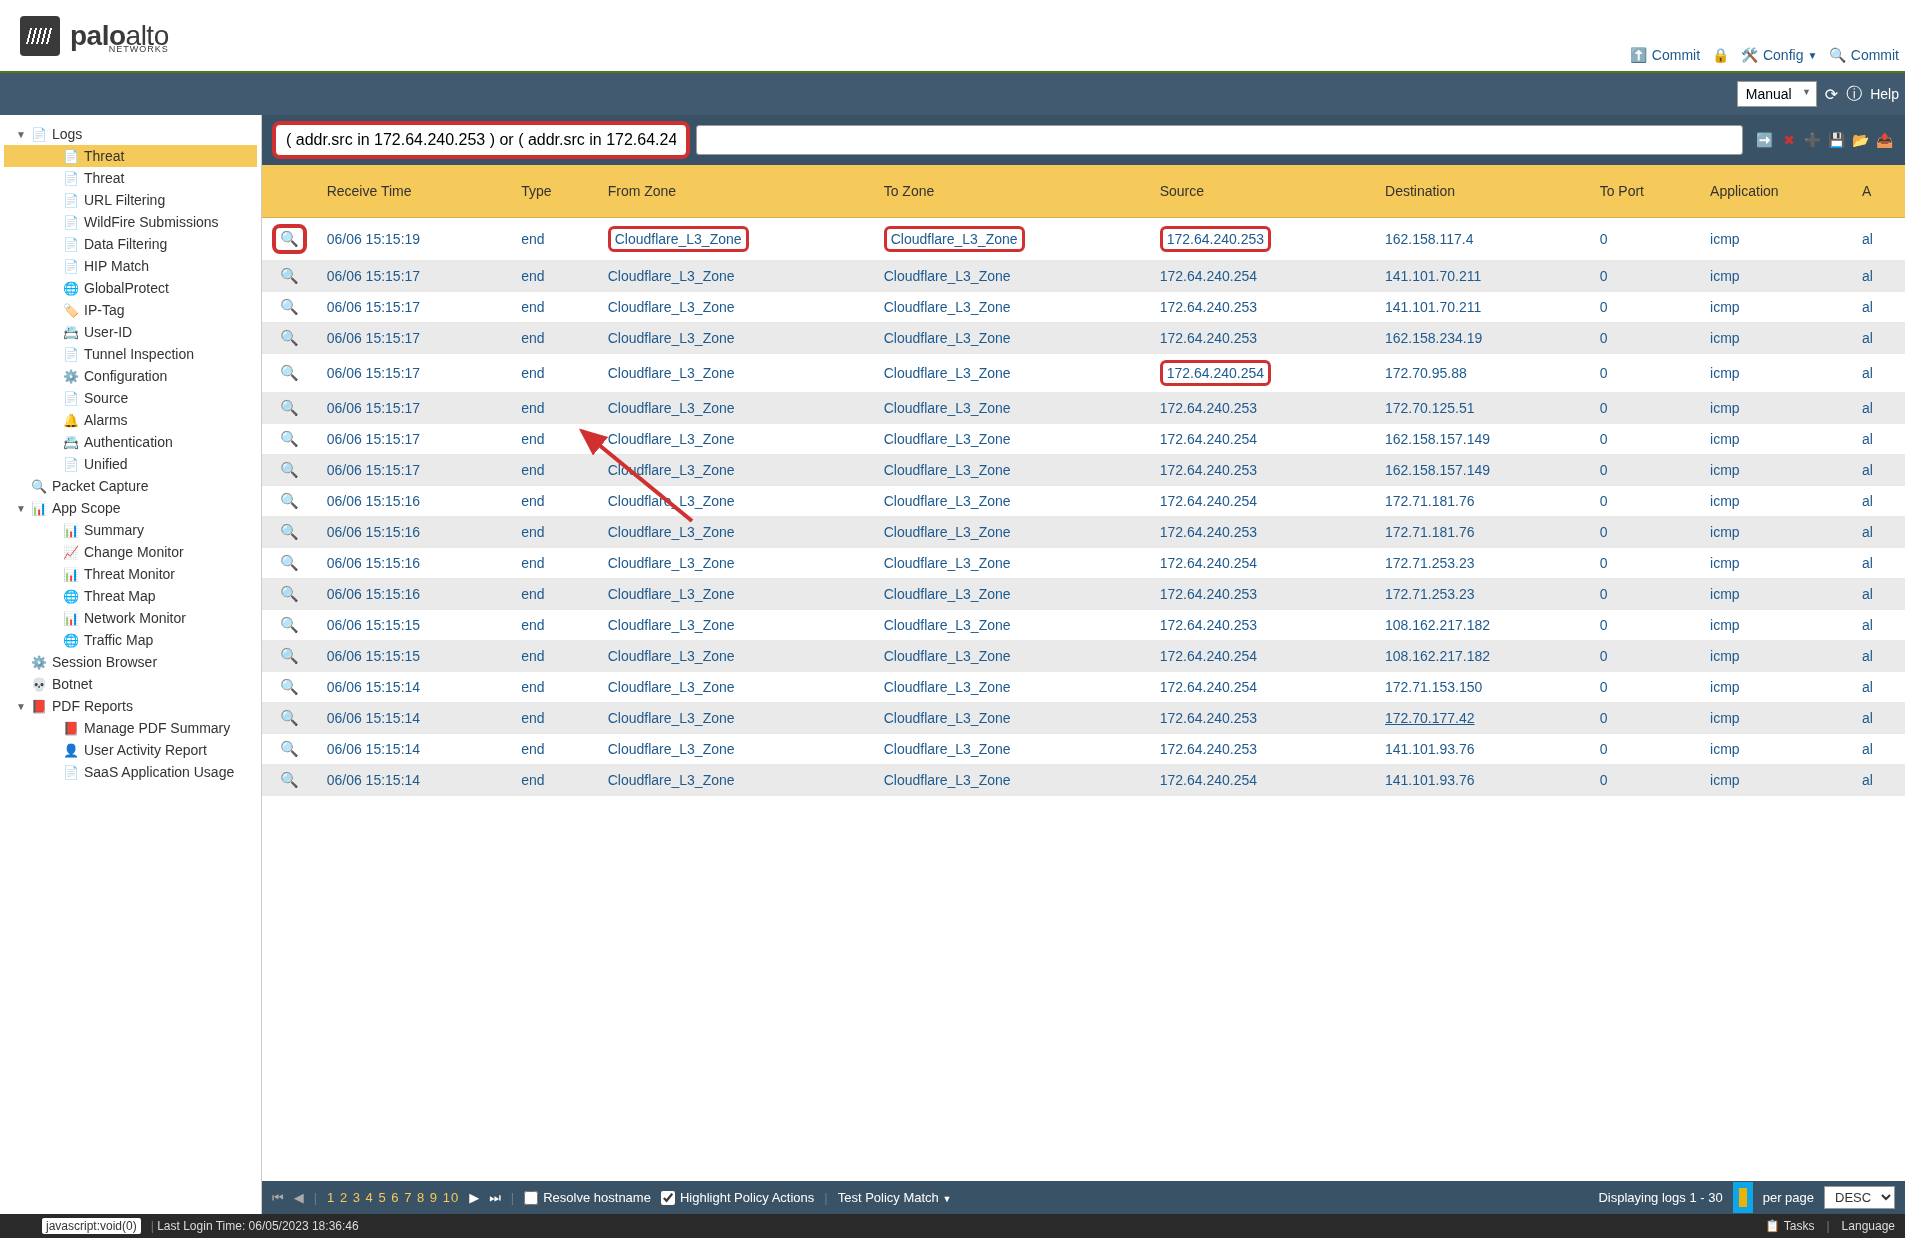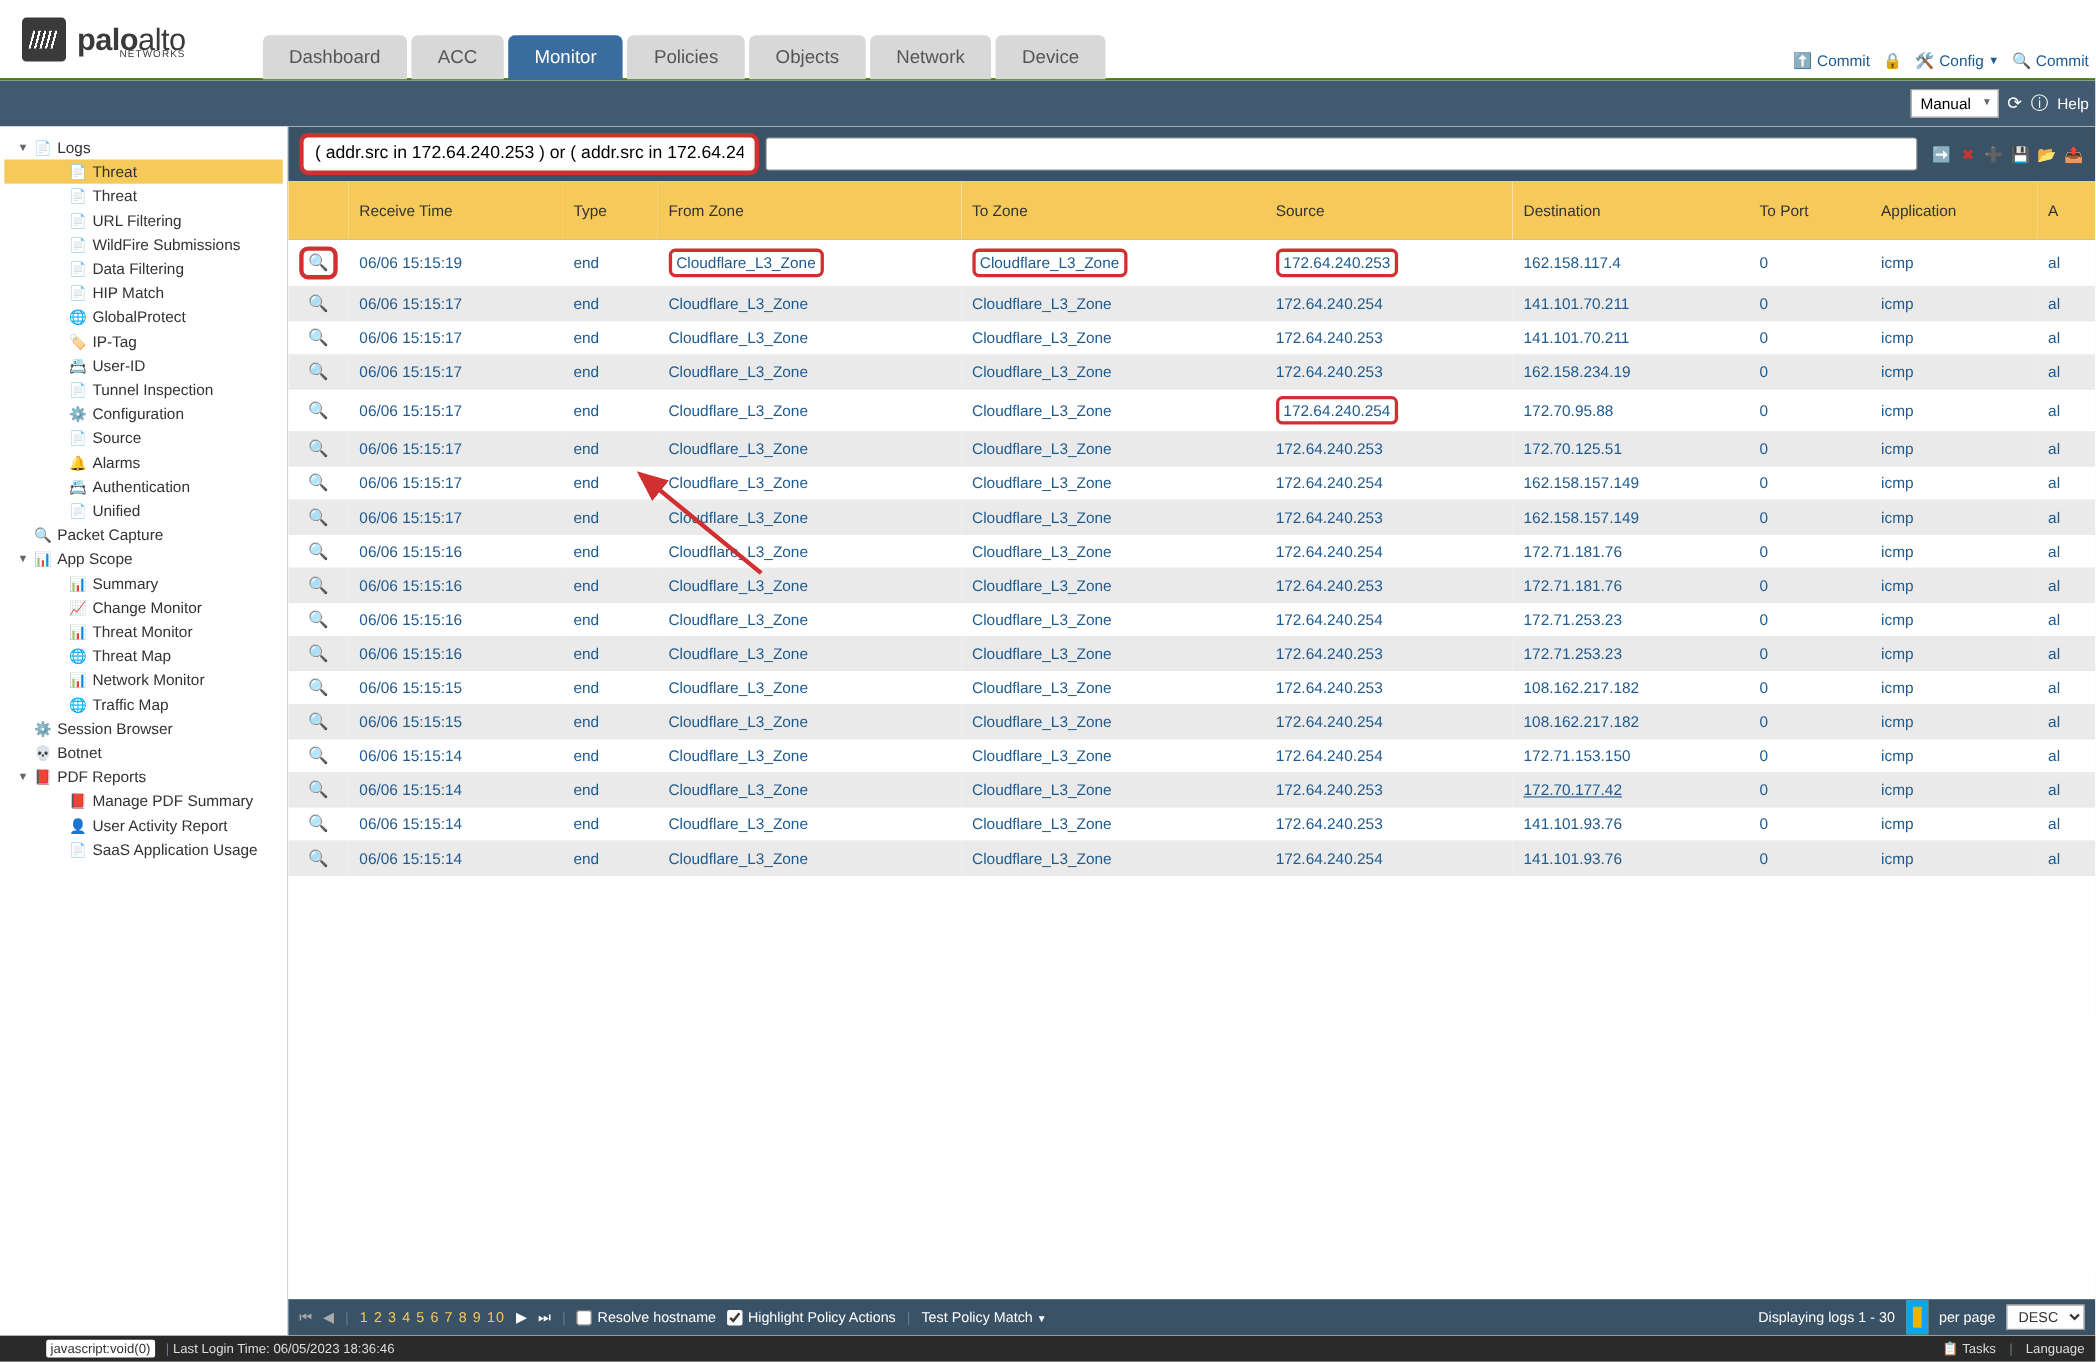--- a/index.html
+++ b/index.html
@@ -95,29 +95,20 @@
 <body>
 
 <div class="header">
   <div class="logo">
     <div class="logo-mark"></div>
     <span class="logo-wrap">
       <span class="logo-text"><span class="bold">palo</span>alto</span>
       <span class="logo-sub">NETWORKS</span>
     </span>
   </div>
-  <div class="tabs" id="tabs">
-      <div class="tab">Dashboard</div>
-      <div class="tab">ACC</div>
-      <div class="tab active">Monitor</div>
-      <div class="tab">Policies</div>
-      <div class="tab">Objects</div>
-      <div class="tab">Network</div>
-      <div class="tab">Device</div>
-    </div>
   <div class="top-actions">
     <span class="act">
         <span style="color:#1e5a8e;">⬆️</span>
         <span>Commit</span>
       </span>
     <span class="act">🔒</span>
     <span class="act">
         <span>🛠️</span>
         <span>Config</span> 
         <span class="chev">▼</span>

